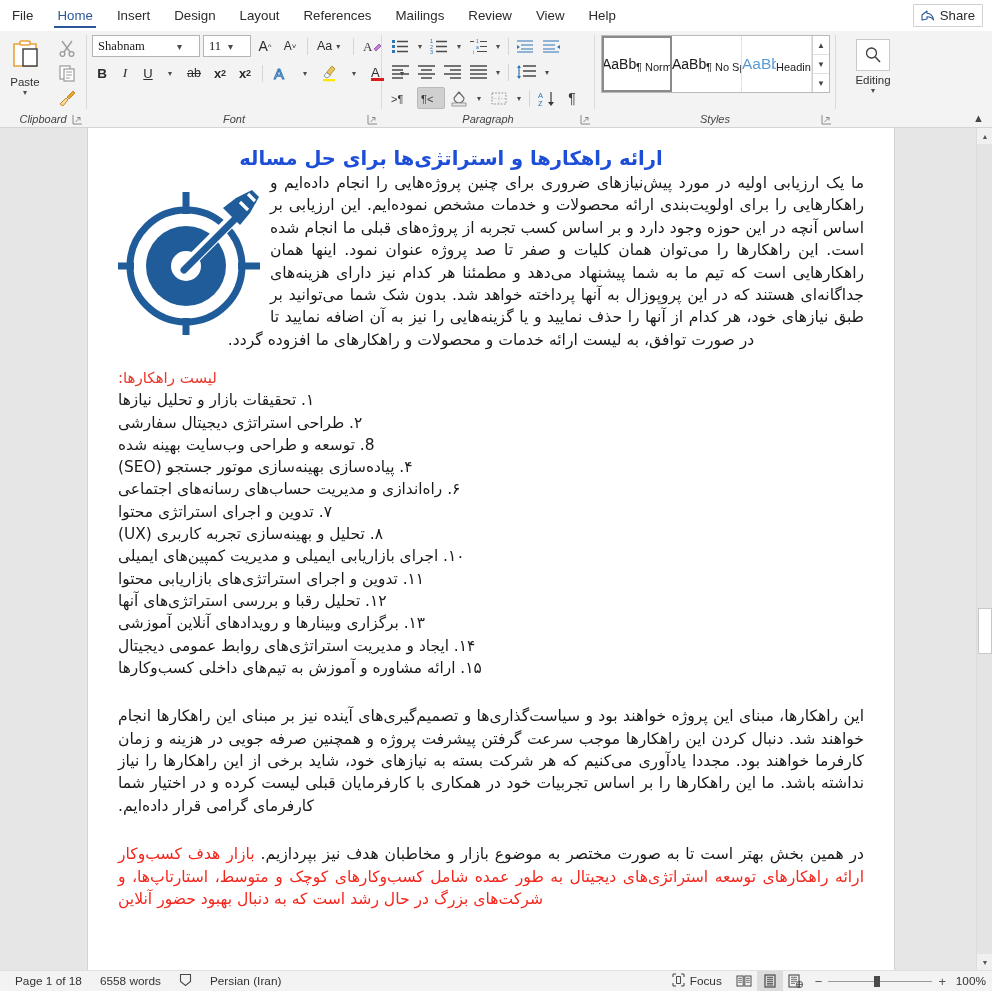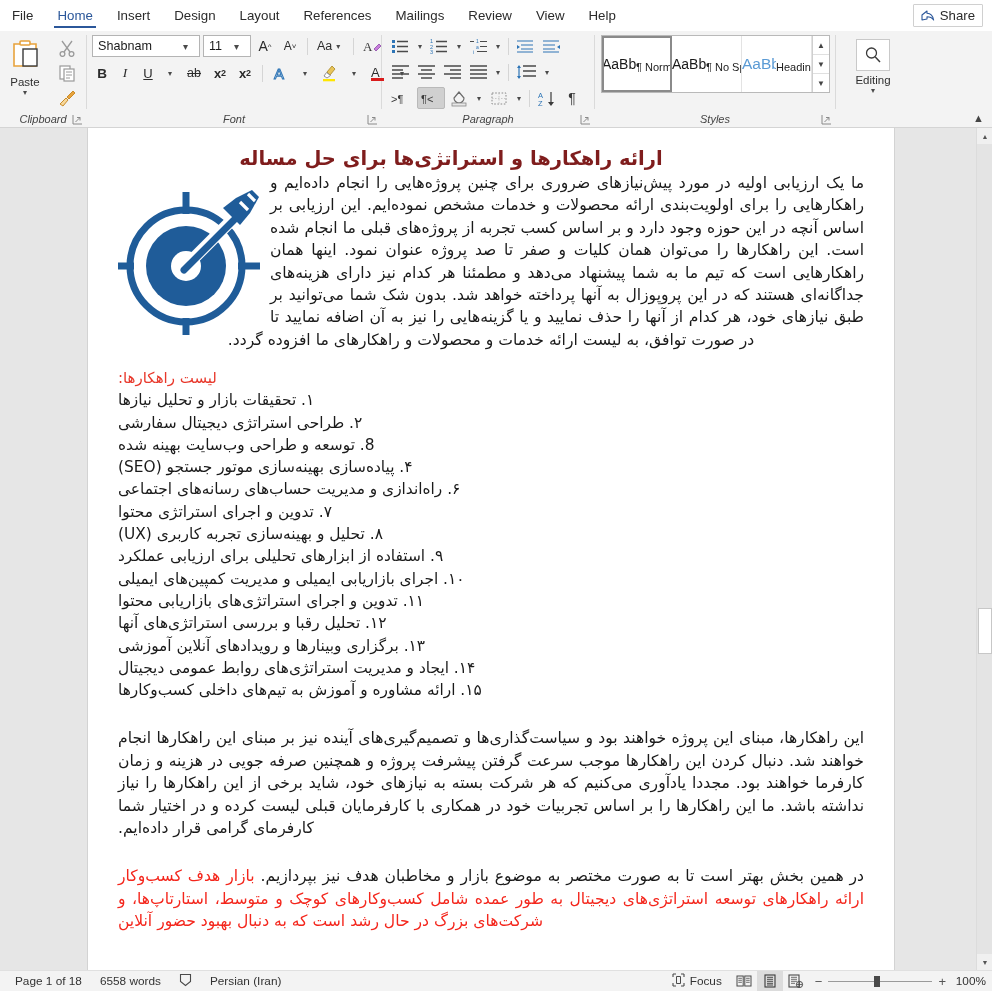--- a/index.html
+++ b/index.html
@@ -108,23 +108,24 @@
 
   
   .font-grp { width: 294px; }
   .font-rows { display: flex; flex-direction: column; gap: 5px; padding-left: 5px; }
   .frow { display: flex; align-items: center; gap: 3px; height: 22px; }
   .combo {
     height: 22px;
     border: 1px solid #b4b4b4;
     background: #fff;
     display: flex; align-items: center;
-    padding: 0 8px 0 5px;
+    padding: 0 14px 0 5px;
     font-size: 12.6px;
     color: #1a1a1a;
+    font-family: Liberation Serif, serif;
   }
   .combo .val { flex: 1; white-space: nowrap; overflow: hidden; }
   .combo .cv { color: #4a4a4a; font-size: 10px; padding: 0 3px; }
   .fontname { width: 108px; }
   .fontsize { width: 48px; }
   .ibtn {
     min-width: 22px; height: 22px;
     display: flex; align-items: center; justify-content: center;
     font-size: 13px; color: #2b2b2b;
     border: 1px solid transparent;
@@ -188,21 +189,21 @@
     height: 842px;
     background: #ffffff;
     box-shadow: 0 0 0 1px #d3d3d3;
   }
   .page-inner { padding: 18px 30px 0 30px; direction: rtl; }
 
   h1.doc-h1 {
     margin: 0;
     font-size: 19.5px;
     font-weight: bold;
-    color: #7f1d1d;
+    color: #1d4ed8;
     text-align: center;
     line-height: 26px;
     font-family: "DejaVu Sans", sans-serif;
     padding-right: 80px;
   }
   .doc-p {
     margin: 0;
     font-size: 15.6px;
     line-height: 22.4px;
     color: #1a1a1a;
@@ -690,21 +691,20 @@
       <p class="list-title">لیست راهکارها:</p>
 
       <ol class="sol-list">
         <li>۱. تحقیقات بازار و تحلیل نیازها</li>
         <li>۲. طراحی استراتژی دیجیتال سفارشی</li>
         <li>8. توسعه و طراحی وب‌سایت بهینه شده</li>
         <li>۴. پیاده‌سازی بهینه‌سازی موتور جستجو (SEO)</li>
         <li>۶. راه‌اندازی و مدیریت حساب‌های رسانه‌های اجتماعی</li>
         <li>۷. تدوین و اجرای استراتژی محتوا</li>
         <li>۸. تحلیل و بهینه‌سازی تجربه کاربری (UX)</li>
-        <li>۹. استفاده از ابزارهای تحلیلی برای ارزیابی عملکرد</li>
         <li>۱۰. اجرای بازاریابی ایمیلی و مدیریت کمپین‌های ایمیلی</li>
         <li>۱۱. تدوین و اجرای استراتژی‌های بازاریابی محتوا</li>
         <li>۱۲. تحلیل رقبا و بررسی استراتژی‌های آنها</li>
         <li>۱۳. برگزاری وبینارها و رویدادهای آنلاین آموزشی</li>
         <li>۱۴. ایجاد و مدیریت استراتژی‌های روابط عمومی دیجیتال</li>
         <li>۱۵. ارائه مشاوره و آموزش به تیم‌های داخلی کسب‌وکارها</li>
       </ol>
 
       <p class="doc-p just p-blk">این راهکارها، مبنای این پروژه خواهند بود و سیاست‌گذاری‌ها و تصمیم‌گیری‌های آینده نیز بر مبنای این راهکارها انجام خواهند شد. دنبال کردن این راهکارها موجب سرعت گرفتن پیشرفت پروژه و همچنین صرفه جویی در هزینه و زمان کارفرما خواهند بود. مجددا یادآوری می‌کنیم که هر شرکت بسته به نیازهای خود، شاید برخی از این راهکارها را نیاز نداشته باشد. ما این راهکارها را بر اساس تجربیات خود در همکاری با کارفرمایان قبلی لیست کرده و در اختیار شما کارفرمای گرامی قرار داده‌ایم.</p>
 

